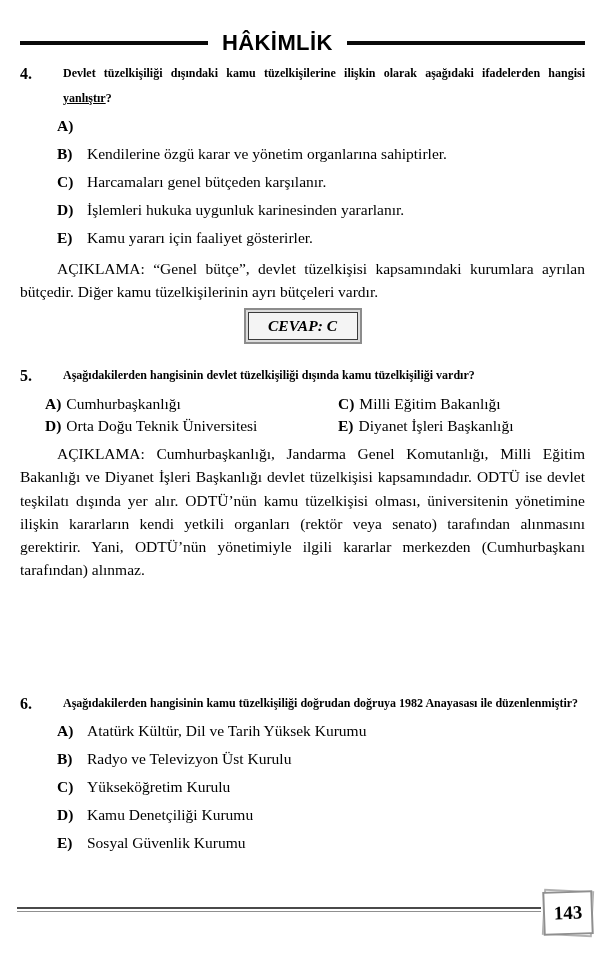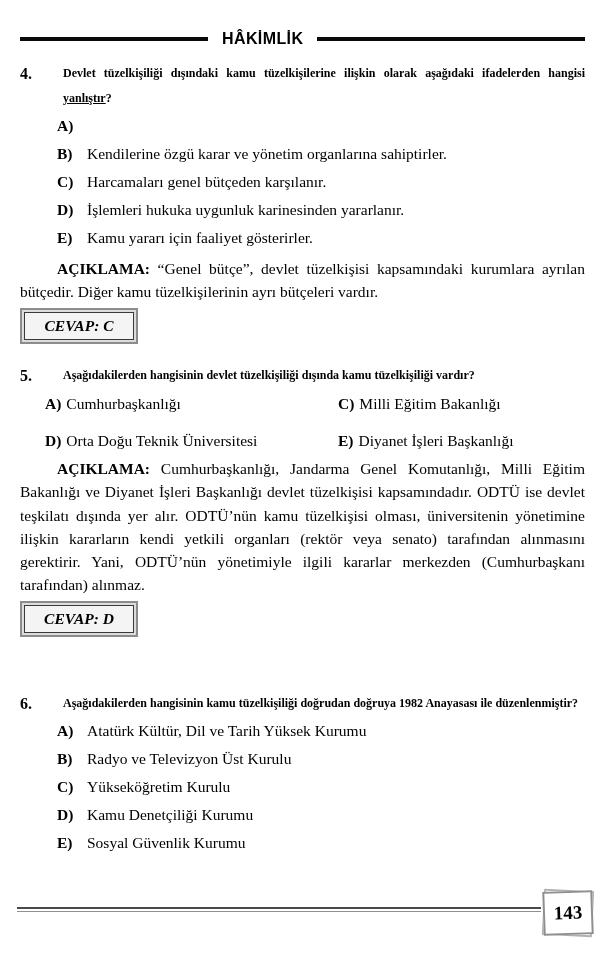--- a/index.html
+++ b/index.html
@@ -10,43 +10,43 @@
   }
   .page { position:relative; width:605px; height:960px; overflow:hidden; background:#fff; }
 
   
   .header { position:absolute; top:30px; left:20px; right:20px; display:flex; align-items:center; gap:14px; }
   .hrule { height:4px; background:#0a0a0a; }
   .hrule-left { width:188px; flex:0 0 188px; }
   .hrule-right { flex:1; }
   .ptitle {
     font-family:"Liberation Sans", sans-serif;
-    font-weight:800; font-size:16px; letter-spacing:0.4px; white-space:nowrap;
+    font-weight:800; font-size:22px; letter-spacing:0.4px; white-space:nowrap;
   }
 
   
   .question { position:absolute; left:20px; right:20px; }
   .q4 { top:61px; } .q5 { top:363px; } .q6 { top:691px; }
 
   .q-head { display:flex; }
   .q-num { width:43px; flex:0 0 43px; font-weight:bold; font-size:16px; line-height:25px; }
   .q-text { flex:1; font-weight:bold; font-size:12px; line-height:25px; text-align:justify; }
   .u { text-decoration:underline; }
 
   .opts { margin:6px 0 0 37px; }
   .opt { display:flex; margin-bottom:10px; font-size:15.5px; line-height:18px; }
   .opt .letter { width:30px; flex:0 0 30px; font-weight:bold; }
 
-  .opts5 { margin:7px 0 0 25px; display:grid; grid-template-columns:293px 1fr; row-gap:19px; font-size:15.5px; line-height:18px; }
+  .opts5 { margin:7px 0 0 25px; display:grid; grid-template-columns:293px 1fr; row-gap:4px; font-size:15.5px; line-height:18px; }
   .opt5 .letter5 { font-weight:bold; margin-right:5px; }
 
   .expl { margin:7px 0 0 0; text-indent:37px; text-align:justify; font-size:15.5px; line-height:23.3px; }
-  .expl b { font-weight:bold; }
+  .expl b { font-weight:normal; }
 
-  .answer-row { display:flex; justify-content:flex-start; margin-top:4px; }
+  .answer-row { display:flex; justify-content:center; margin-top:4px; }
   .answer-box { border:2px solid #8c8c8c; background:#dcdcdc; padding:2px; }
   .answer-inner {
     border:1px solid #3a3a3a; background:#f4f4f4;
     padding:3px 15px; min-width:78px; text-align:center;
     font-weight:bold; font-style:italic; font-size:15.5px; line-height:20px;
   }
 
   
   .footer { position:absolute; top:888px; left:17px; right:12px; height:54px; }
   .footer-rule {
@@ -112,25 +112,20 @@
       <div class="q-num">5.</div>
       <div class="q-text"><span>Aşağıdakilerden hangisinin devlet tüzelkişiliği dışında kamu tüzelkişiliği vardır?</span></div>
     </div>
     <div class="opts5">
       <div class="opt5"><span class="letter5">A)</span><span>Cumhurbaşkanlığı</span></div>
       <div class="opt5"><span class="letter5">C)</span><span>Milli Eğitim Bakanlığı</span></div>
       <div class="opt5"><span class="letter5">D)</span><span>Orta Doğu Teknik Üniversitesi</span></div>
       <div class="opt5"><span class="letter5">E)</span><span>Diyanet İşleri Başkanlığı</span></div>
     </div>
     <p class="expl"><b>AÇIKLAMA:</b><span> Cumhurbaşkanlığı, Jandarma Genel Komutanlığı, Milli Eğitim Bakanlığı ve Diyanet İşleri Başkanlığı devlet tüzelkişisi kapsamındadır. ODTÜ ise devlet teşkilatı dışında yer alır. ODTÜ’nün kamu tüzelkişisi olması, üniversitenin yönetimine ilişkin kararların kendi yetkili organları (rektör veya senato) tarafından alınmasını gerektirir. Yani, ODTÜ’nün yönetimiyle ilgili kararlar merkezden (Cumhurbaşkanı tarafından) alınmaz.</span></p>
-    <div class="answer-row">
-      <div class="answer-box">
-        <div class="answer-inner">CEVAP: D</div>
-      </div>
-    </div>
   </section>
 
   <section class="question q6">
     <div class="q-head">
       <div class="q-num">6.</div>
       <div class="q-text"><span>Aşağıdakilerden hangisinin kamu tüzelkişiliği doğrudan doğruya 1982 Anayasası ile düzenlenmiştir?</span></div>
     </div>
     <div class="opts">
       <div class="opt">
           <span class="letter">A)</span>

